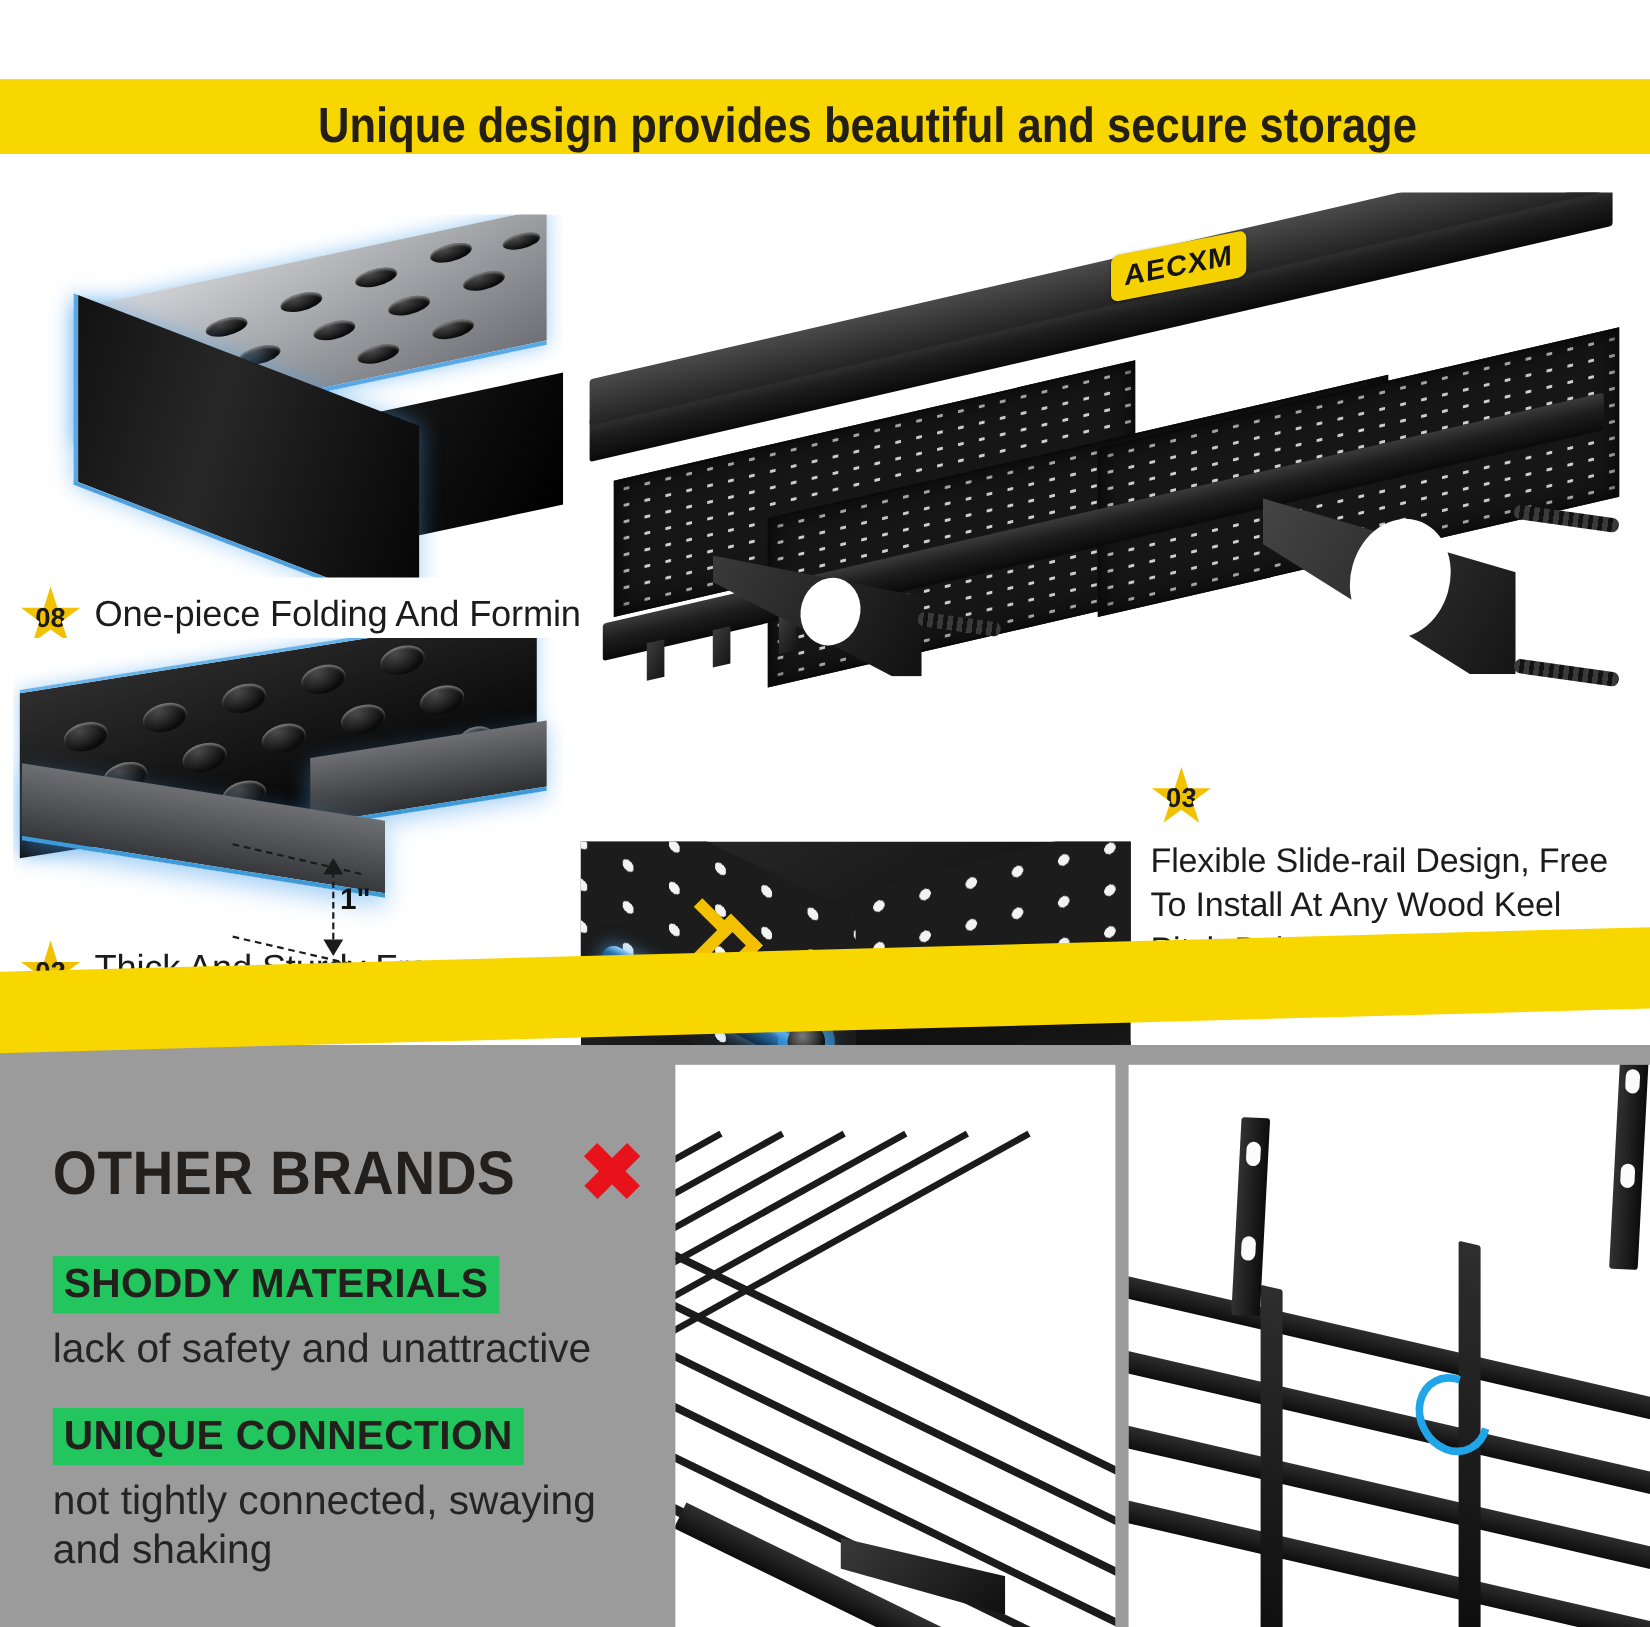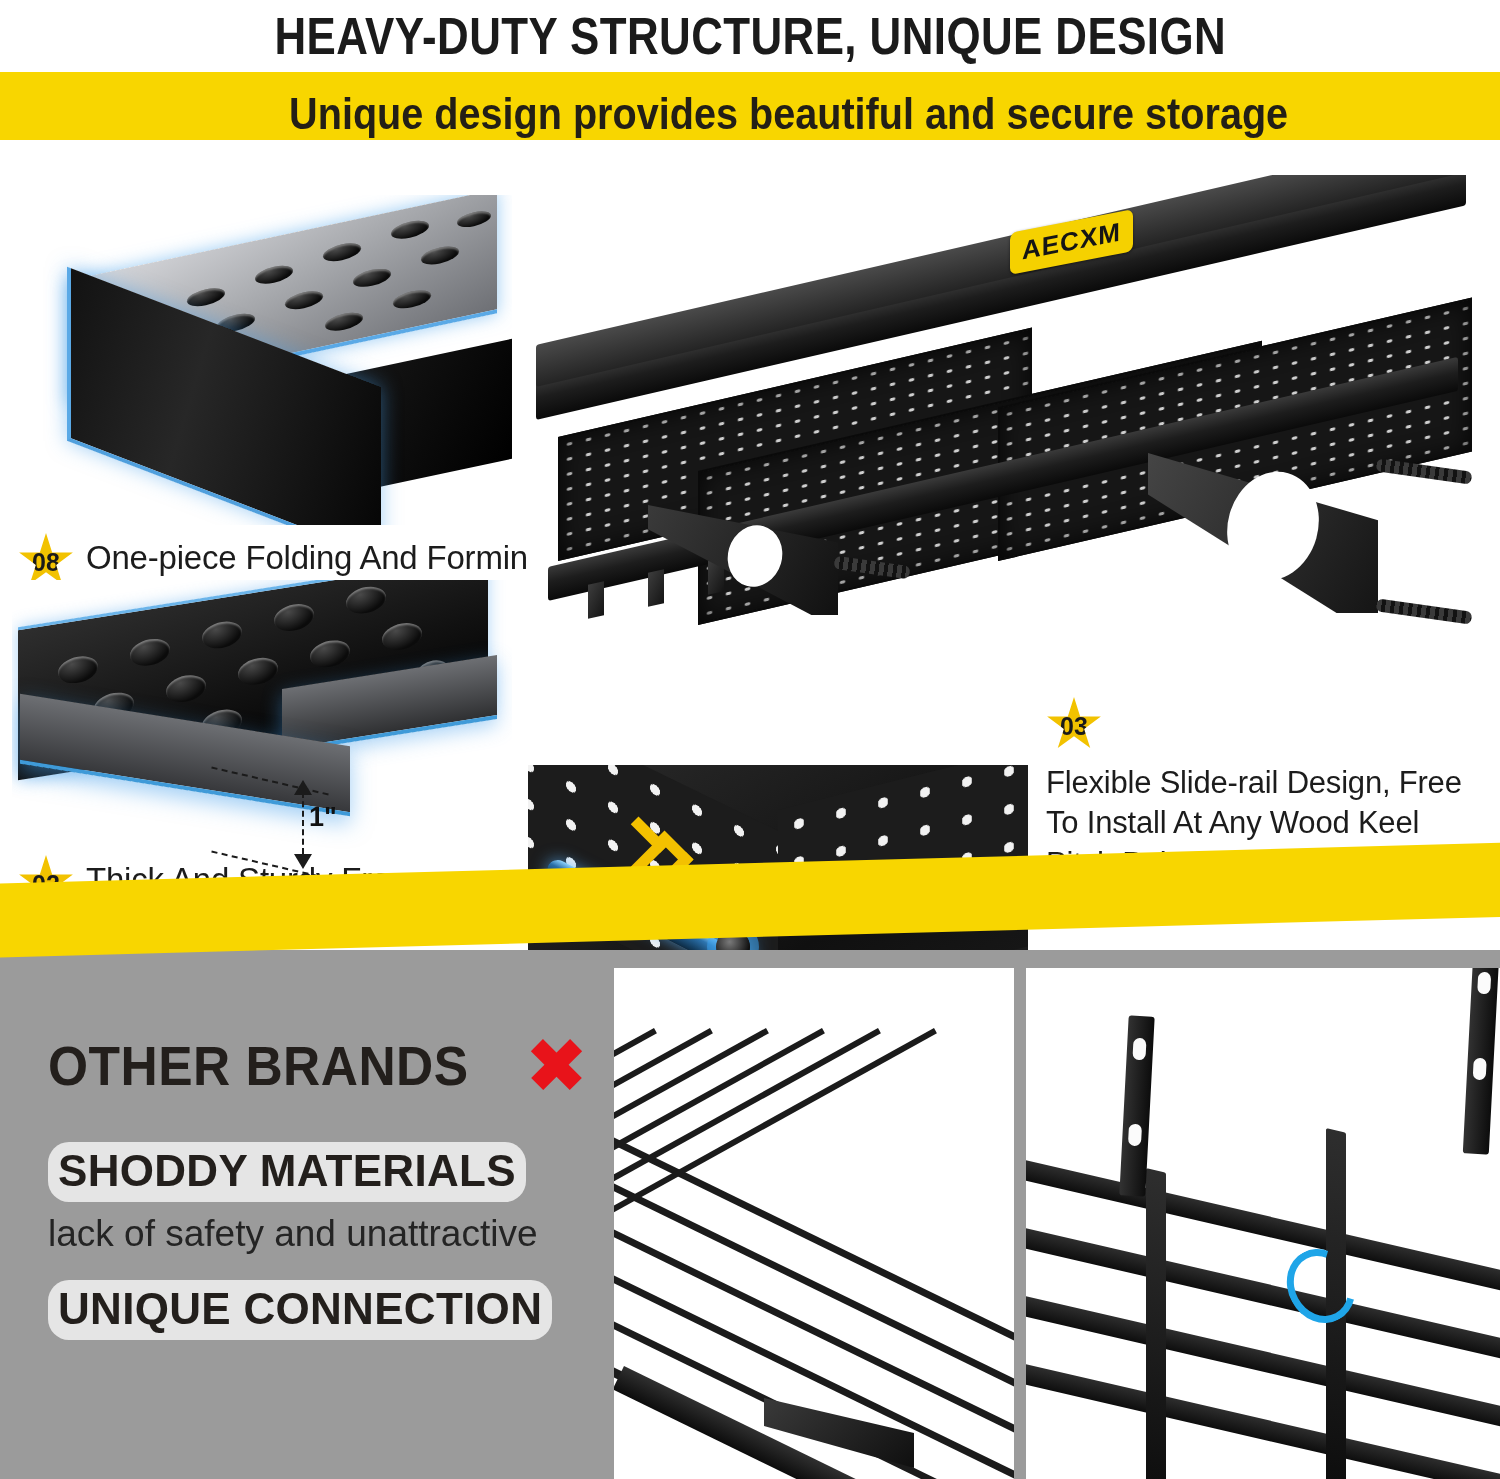--- a/index.html
+++ b/index.html
@@ -320,28 +320,27 @@
     width: 17px; height: 84%;
     margin-left: -8.5px;
     background: #E8131A;
   }
   .xmark:before { transform: rotate(45deg); }
   .xmark:after  { transform: rotate(-45deg); }
 
   .bullet { position: absolute; left: 48px; }
   .bullet .hl {
     display: inline-block;
-    background: #e5e5e5;
+    background: #22c55e;
     padding: 4px 10px 6px;
     font-family: "Liberation Sans Narrow", "Liberation Sans", sans-serif;
     font-weight: bold;
-    font-size: 44px;
+    font-size: 37px;
     color: #231f1c;
     letter-spacing: 0.3px;
-    border-radius: 21px;
   }
   .bullet .sub {
     margin-top: 9px;
     font-size: 37px;
     color: #242424;
     line-height: 1.22;
     max-width: 560px;
     font-family: Liberation Sans, sans-serif;
   }
 
@@ -382,23 +381,20 @@
     border-radius: 50%;
     border-right-color: transparent;
     transform: rotate(-28deg);
   }
 </style>
 </head>
 <body>
 
 <div class="page">
 
-  <div class="header-title">
-    <span>HEAVY-DUTY STRUCTURE, UNIQUE DESIGN</span>
-  </div>
 
   <div class="header-band">
     <span>Unique design provides beautiful and secure storage</span>
   </div>
 
   <div class="top-section">
 
     <div class="photo p1">
       <div class="chan-wrap">
         <div class="chan-top">
@@ -531,20 +527,21 @@
       <div class="xmark"></div>
     </div>
 
     <div class="bullet" style="top:192px;">
       <div class="hl">SHODDY MATERIALS</div>
       <div class="sub">lack of safety and unattractive</div>
     </div>
 
     <div class="bullet" style="top:330px;">
       <div class="hl">UNIQUE CONNECTION</div>
+      <div class="sub">not tightly connected, swaying and shaking</div>
     </div>
 
     <div class="bp bp-left">
       <div class="wire-h" style="left:-40px; top:150px; width:520px; height:7px; transform:rotate(26deg); transform-origin:left top;"></div>
       <div class="wire-h" style="left:-40px; top:196px; width:520px; height:7px; transform:rotate(26deg); transform-origin:left top;"></div>
       <div class="wire-h" style="left:-40px; top:242px; width:520px; height:7px; transform:rotate(26deg); transform-origin:left top;"></div>
       <div class="wire-h" style="left:-40px; top:288px; width:520px; height:7px; transform:rotate(26deg); transform-origin:left top;"></div>
       <div class="wire-h" style="left:-40px; top:334px; width:520px; height:7px; transform:rotate(26deg); transform-origin:left top;"></div>
       <div class="wire-h" style="left:-40px; top:380px; width:520px; height:9px; transform:rotate(26deg); transform-origin:left top;"></div>
 

